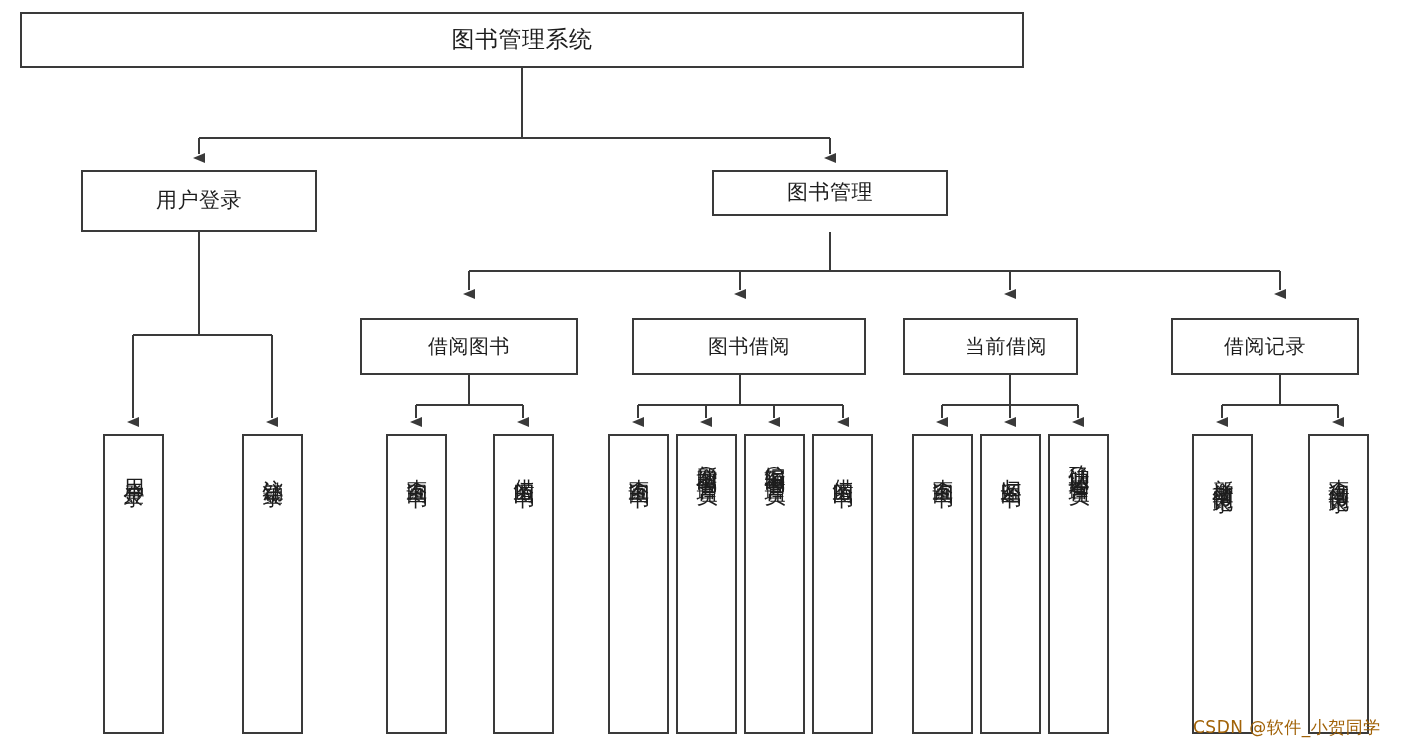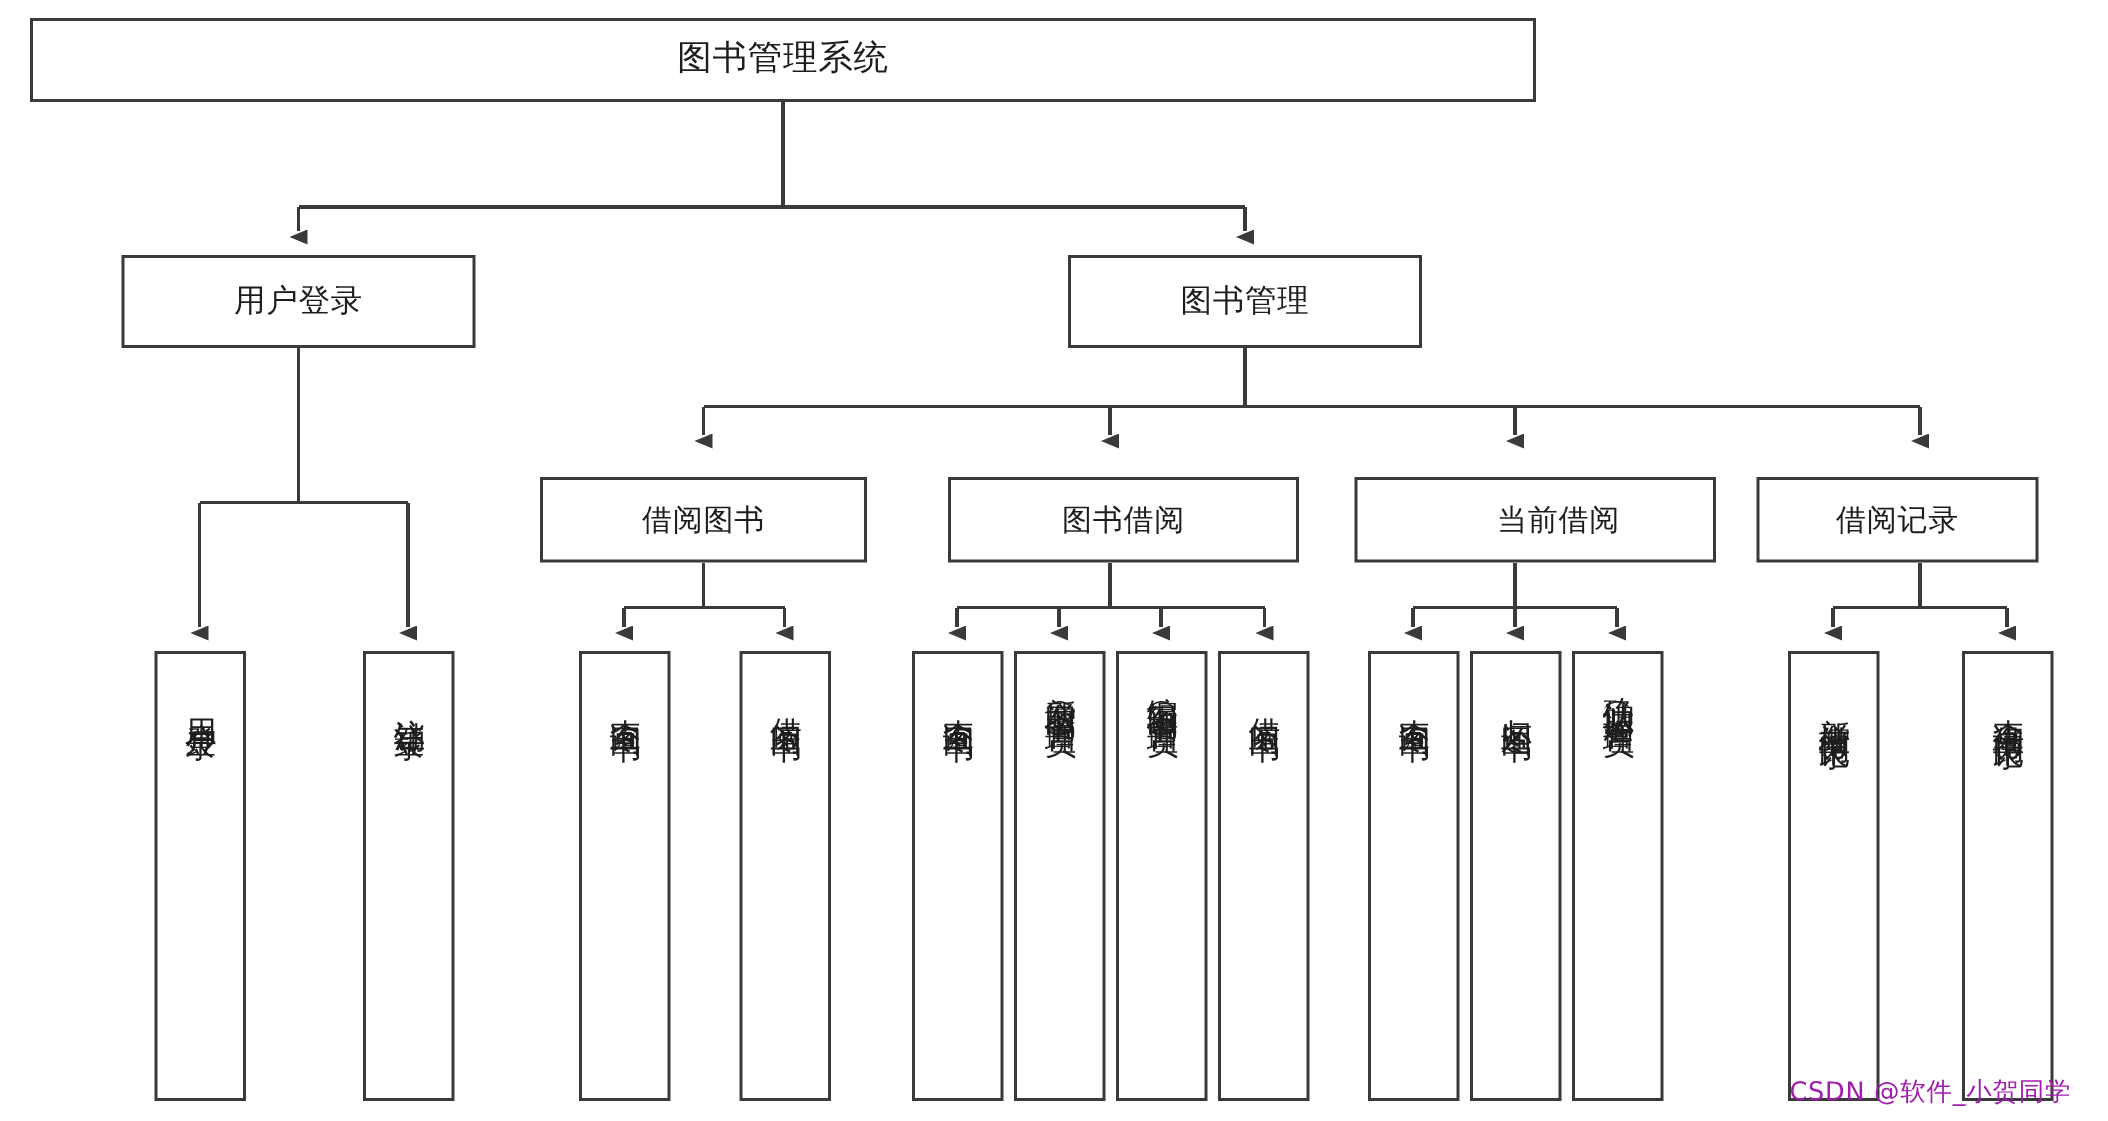--- a/index.html
+++ b/index.html
@@ -60,21 +60,21 @@
     writing-mode: vertical-rl;
     text-orientation: upright;
     font-size: 21px;
     line-height: 1.0;
     letter-spacing: 3px;
     text-align: left;
   }
   .watermark {
     position: absolute;
     font-size: 17px;
-    color: #a21caf;
+    color: #a16207;
     white-space: nowrap;
     letter-spacing: 0.5px;
   }
 </style>
 </head>
 <body>
 
 <div id="canvas">
 
   <svg class="edges" viewBox="0 0 1405 747" xmlns="http://www.w3.org/2000/svg">
@@ -128,33 +128,33 @@
   </svg>
 
   <div class="node root" style="left:20px; top:12px; width:1004px; height:56px;">
     <span class="node-label">图书管理系统</span>
   </div>
 
   <div class="node lvl2" style="left:81px; top:170px; width:236px; height:62px;">
     <span class="node-label">用户登录</span>
   </div>
 
-  <div class="node lvl2" style="left:712px; top:170px; width:236px; height:62px;">
+  <div class="node lvl2" style="left:712px; top:170px; width:236px; height:46px;">
     <span class="node-label">图书管理</span>
   </div>
 
   <div class="node lvl3" style="left:360px; top:318px; width:218px; height:57px;">
     <span class="node-label">借阅图书</span>
   </div>
 
   <div class="node lvl3" style="left:632px; top:318px; width:234px; height:57px;">
     <span class="node-label">图书借阅</span>
   </div>
 
-  <div class="node lvl3" style="left:903px; top:318px; width:241px; height:57px;padding-left:31px;">
+  <div class="node lvl3" style="left:903px; top:318px; width:175px; height:57px;padding-left:31px;">
     <span class="node-label">当前借阅</span>
   </div>
 
   <div class="node lvl3" style="left:1171px; top:318px; width:188px; height:57px;">
     <span class="node-label">借阅记录</span>
   </div>
 
   <div class="node leaf" style="left:103px; top:434px; width:61px; height:300px;">
     <span class="node-label">用户登录</span>
   </div>

